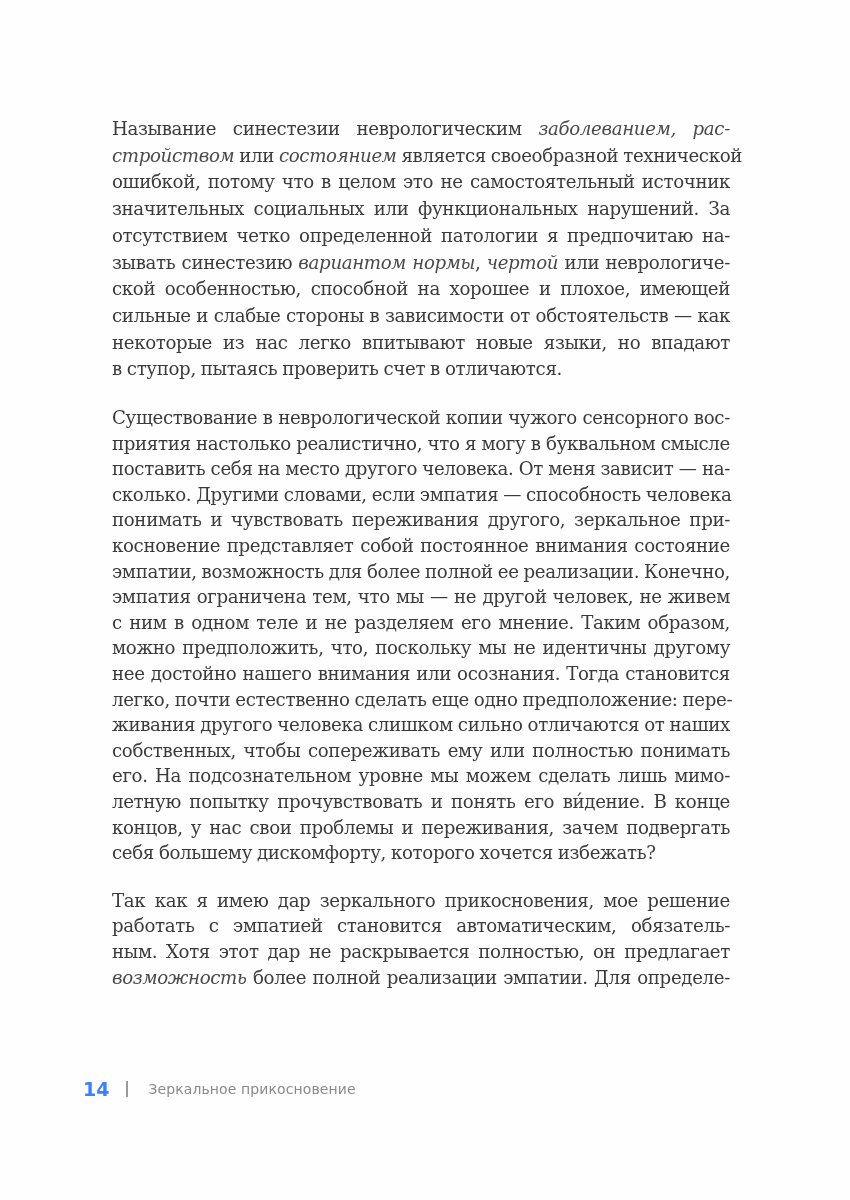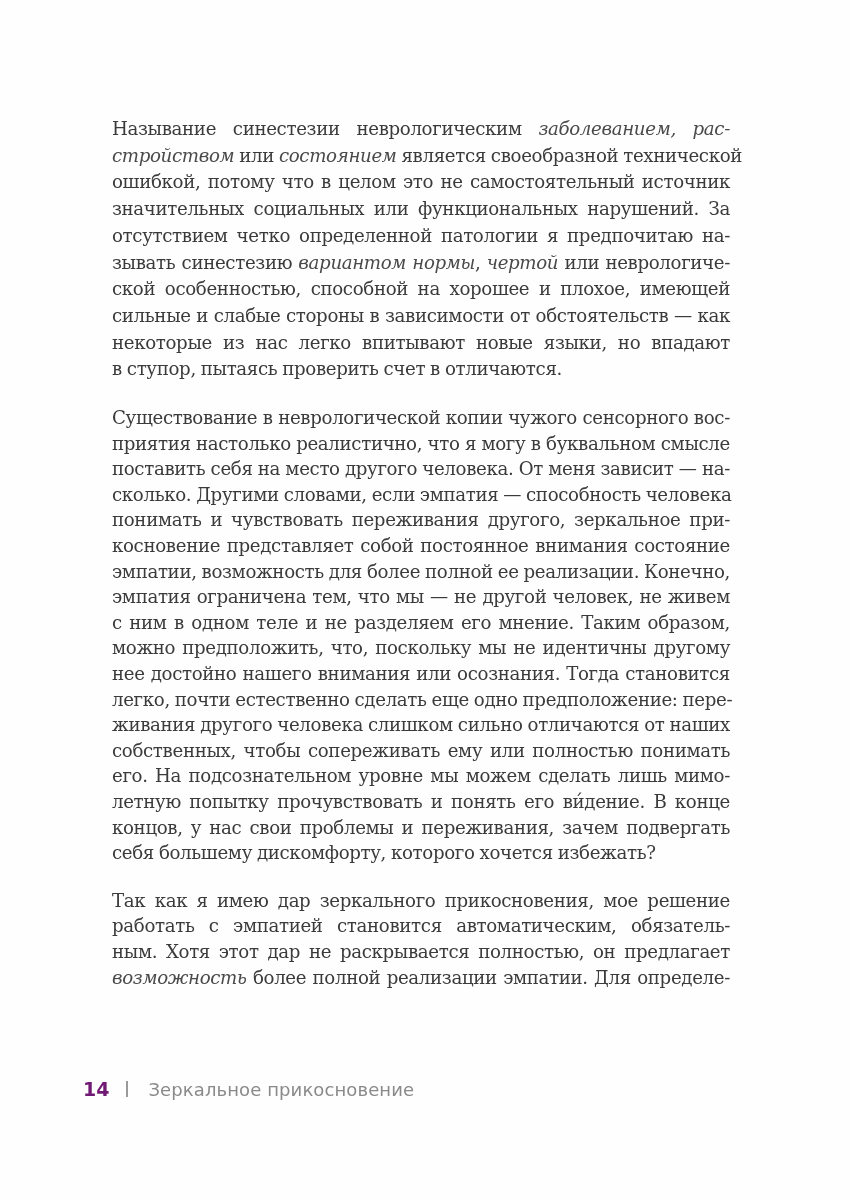--- a/index.html
+++ b/index.html
@@ -18,23 +18,23 @@
   .para { margin: 0 0 22px 0; }
   .line { display: block; white-space: nowrap; text-align: justify; text-align-last: justify; }
   .line.last { text-align-last: left; }
   .para:nth-child(1) .line { line-height: 26.7px; }
   em { font-style: italic; color: #4a4a4a; }
   .footer {
     position: absolute; left: 83px; top: 1076px; height: 26px;
     font-family: "DejaVu Sans", "Liberation Sans", sans-serif; color: #888;
     display: flex; align-items: center;
   }
-  .page-number { font-weight: bold; font-size: 19px; color: #701a75; }
+  .page-number { font-weight: bold; font-size: 19px; color: #3b82f6; }
   .divider { width: 2px; height: 16px; background: #9a9a9a; margin: 0 20px 0 17px; }
-  .running-title { font-size: 18px; color: #8a8a8a; letter-spacing: 0.1px; }
+  .running-title { font-size: 14px; color: #8a8a8a; letter-spacing: 0.1px; }
 </style>
 </head>
 <body>
 
 <div class="page">
   <div class="text-block" id="text-block">
       <p class="para">
         <span class="line"><span>Называние синестезии неврологическим </span><em>заболеванием, рас-</em></span>
         <span class="line"><em>стройством</em><span> или </span><em>состоянием</em><span> является своеобразной технической</span></span>
         <span class="line"><span>ошибкой, потому что в целом это не самостоятельный источник</span></span>

